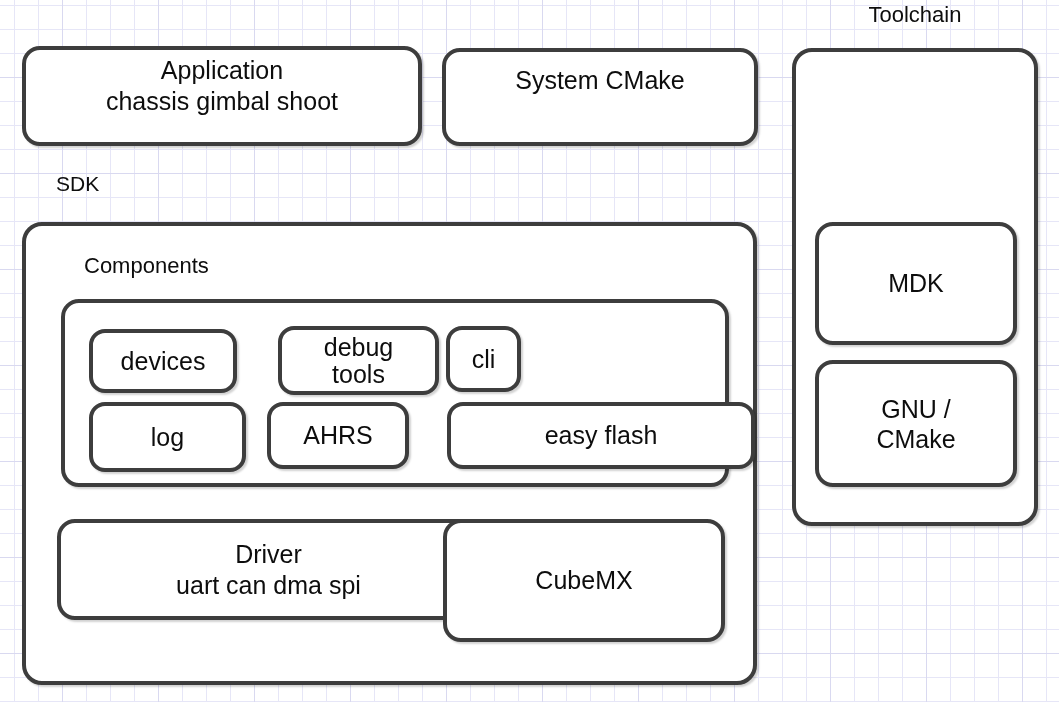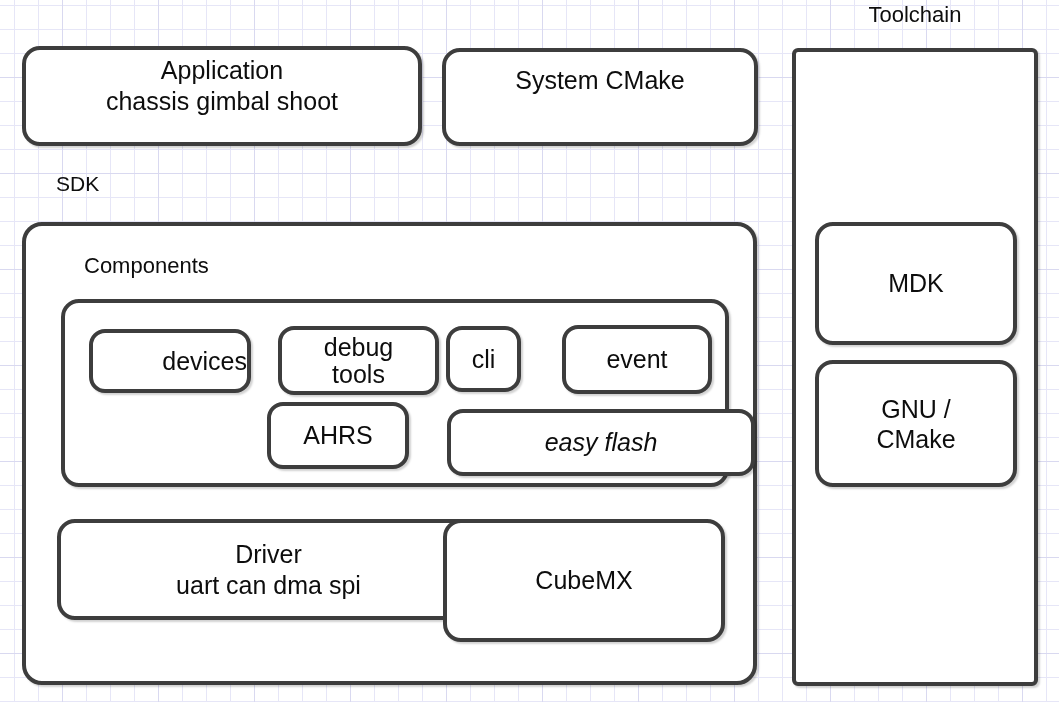--- a/index.html
+++ b/index.html
@@ -52,30 +52,30 @@
     white-space: nowrap;
   }
   
   #toolchain-label { left: 792px; top: 2px; width: 246px; text-align: center; }
   #sdk-label       { left: 56px;  top: 172px; font-size: 21px; }
   #app-box     { left: 22px;  top: 46px; width: 400px; height: 100px; padding-top: 5px; }
   #systask-box { left: 442px; top: 48px; width: 316px; height: 98px;  padding-top: 13px; }
   #sdk-box       { left: 22px;  top: 222px; width: 735px; height: 463px; }
   #components-label { left: 58px; top: 24px; }
   #components-box { left: 35px; top: 73px; width: 668px; height: 188px; border-radius: 18px; }
-  #devices-box    { left: 24px;  top: 26px; width: 162px; height: 64px; align-items: flex-end; }
+  #devices-box    { left: 24px;  top: 26px; width: 148px; height: 64px; }
   #debugtools-box { left: 213px; top: 23px; width: 161px; height: 69px; }
   #cli-box        { left: 381px; top: 23px; width: 75px;  height: 66px; }
   #event-box      { left: 497px; top: 22px; width: 150px; height: 69px; }
   #log-box        { left: 24px;  top: 99px; width: 157px; height: 70px; }
   #ahrs-box       { left: 202px; top: 99px; width: 142px; height: 67px; }
-  #easyflash-box  { left: 382px; top: 106px; width: 308px; height: 67px; font-style: italic; }
+  #easyflash-box  { left: 382px; top: 99px; width: 308px; height: 67px; }
   #driver-box { left: 31px;  top: 293px; width: 423px; height: 101px; }
   #cubemx-box { left: 417px; top: 293px; width: 282px; height: 123px; }
-  #toolchain-box { left: 792px; top: 48px; width: 246px; height: 638px; border-radius: 6px; }
+  #toolchain-box { left: 792px; top: 48px; width: 246px; height: 478px; }
   #mdk-box { left: 19px; top: 170px; width: 202px; height: 123px; }
   #gnu-box { left: 19px; top: 308px; width: 202px; height: 127px; line-height: 30px; }
   .line { display: block; }
 </style>
 </head>
 <body>
 
 <div class="canvas">
 
   <div id="toolchain-label" class="floating-label">Toolchain</div>
@@ -103,24 +103,24 @@
 
       <div id="debugtools-box" class="box small">
         <span class="line">debug</span>
         <span class="line">tools</span>
       </div>
 
       <div id="cli-box" class="box small">
         <span class="line">cli</span>
       </div>
 
-      <div id="event-box" class="box small">
-        <span class="line">event</span>
+
+      <div id="log-box" class="box small">
+        <span class="line">log</span>
       </div>
-
 
       <div id="ahrs-box" class="box small">
         <span class="line">AHRS</span>
       </div>
 
       <div id="easyflash-box" class="box small">
         <span class="line">easy flash</span>
       </div>
     </div>
 

